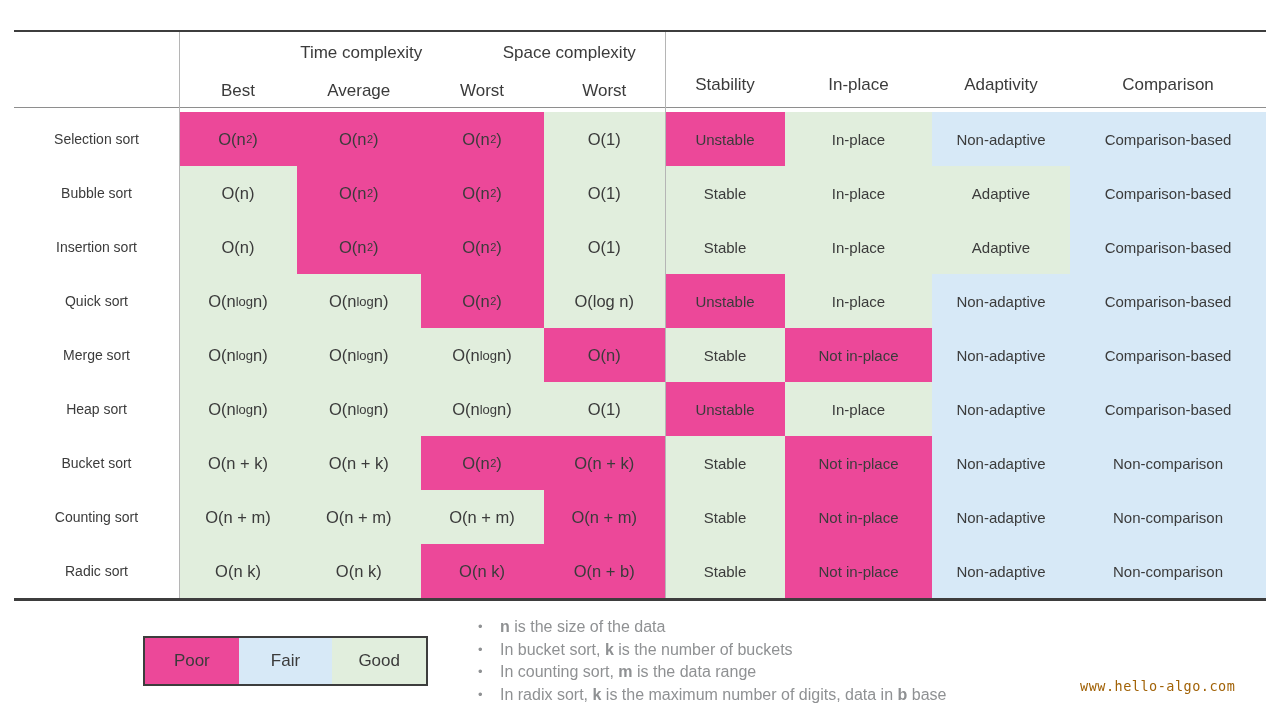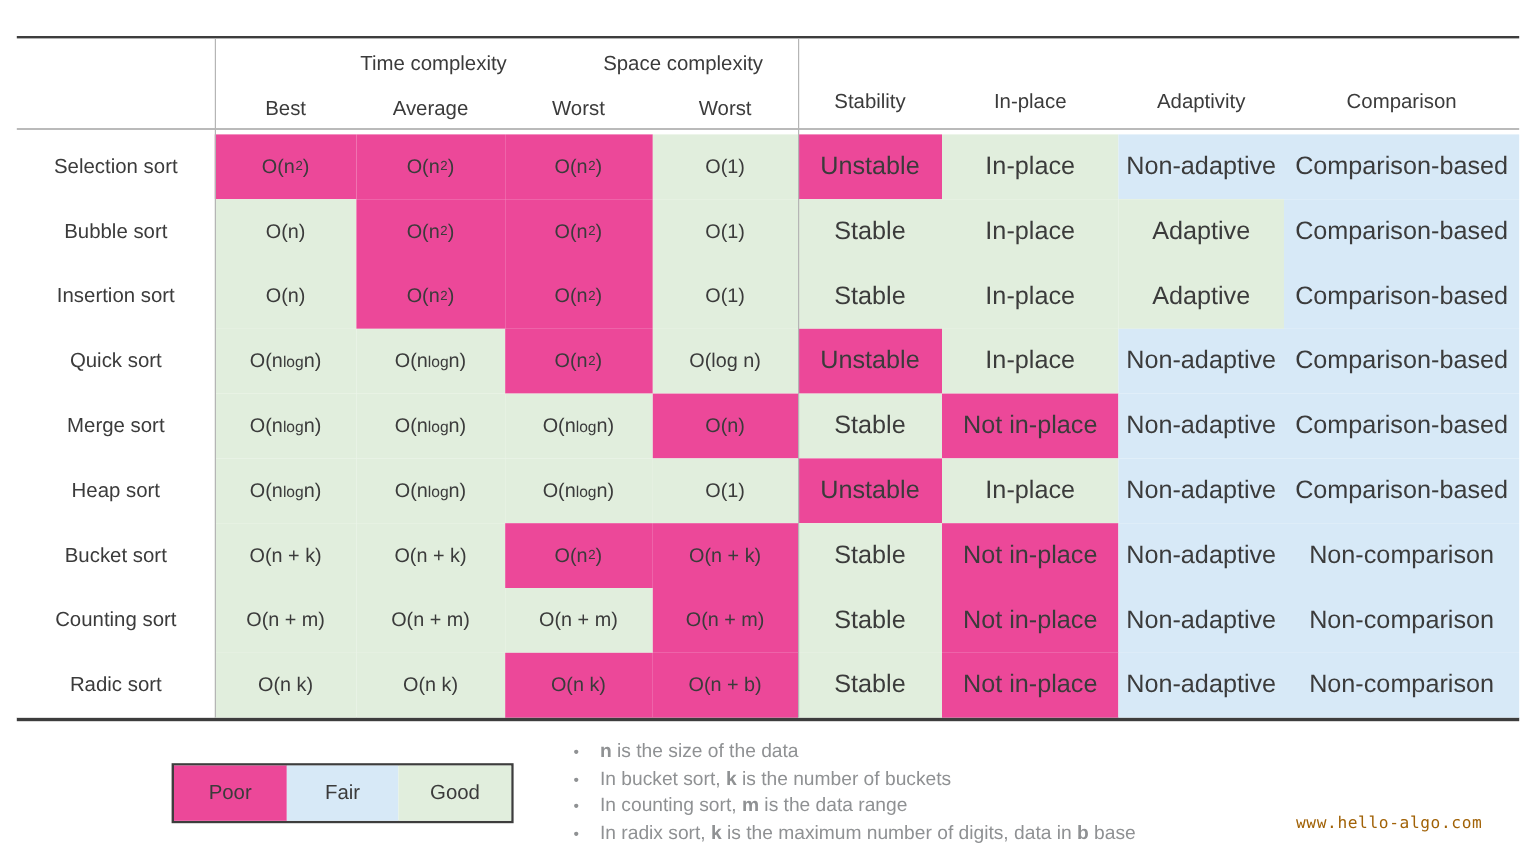--- a/index.html
+++ b/index.html
@@ -14,23 +14,23 @@
   }
   .thead{position:relative;height:75px;border-bottom:1.5px solid #8e8e8e;
     grid-template-rows:42px 33px;}
   .th{display:flex;align-items:center;justify-content:center;font-size:17px;white-space:nowrap;}
   .th-time{grid-column:2/5;grid-row:1;}
   .th-space{grid-column:5/6;grid-row:1;transform:translateX(-35px);}
   .th-sub{grid-row:2;}
   .th-prop{grid-row:1/3;margin-top:31px;}
   .tbody{padding-top:4px;}
   .row{height:54px;}
-  .rlabel{display:flex;align-items:center;justify-content:center;font-size:17px;background:#ffffff;}
+  .rlabel{display:flex;align-items:center;justify-content:center;font-size:14px;background:#ffffff;}
   .cell{display:flex;align-items:center;justify-content:center;font-size:16.5px;}
-  .cell.prop{font-size:21px;}
+  .cell.prop{font-size:15px;}
   .rating-poor{background:#ec4899;}
   .rating-fair{background:#d7e9f7;}
   .rating-good{background:#e1eedd;}
   .cell sup{font-size:11px;line-height:0;margin-left:0.5px;}
   .cell .lg{font-size:13px;}
   .vline{position:absolute;top:0;bottom:0;width:1px;background:#b5b5b5;}
   .vline-1{left:165px;}
   .vline-2{left:651px;}
   .legend{
     position:absolute;left:143px;top:636px;width:285px;height:50px;

